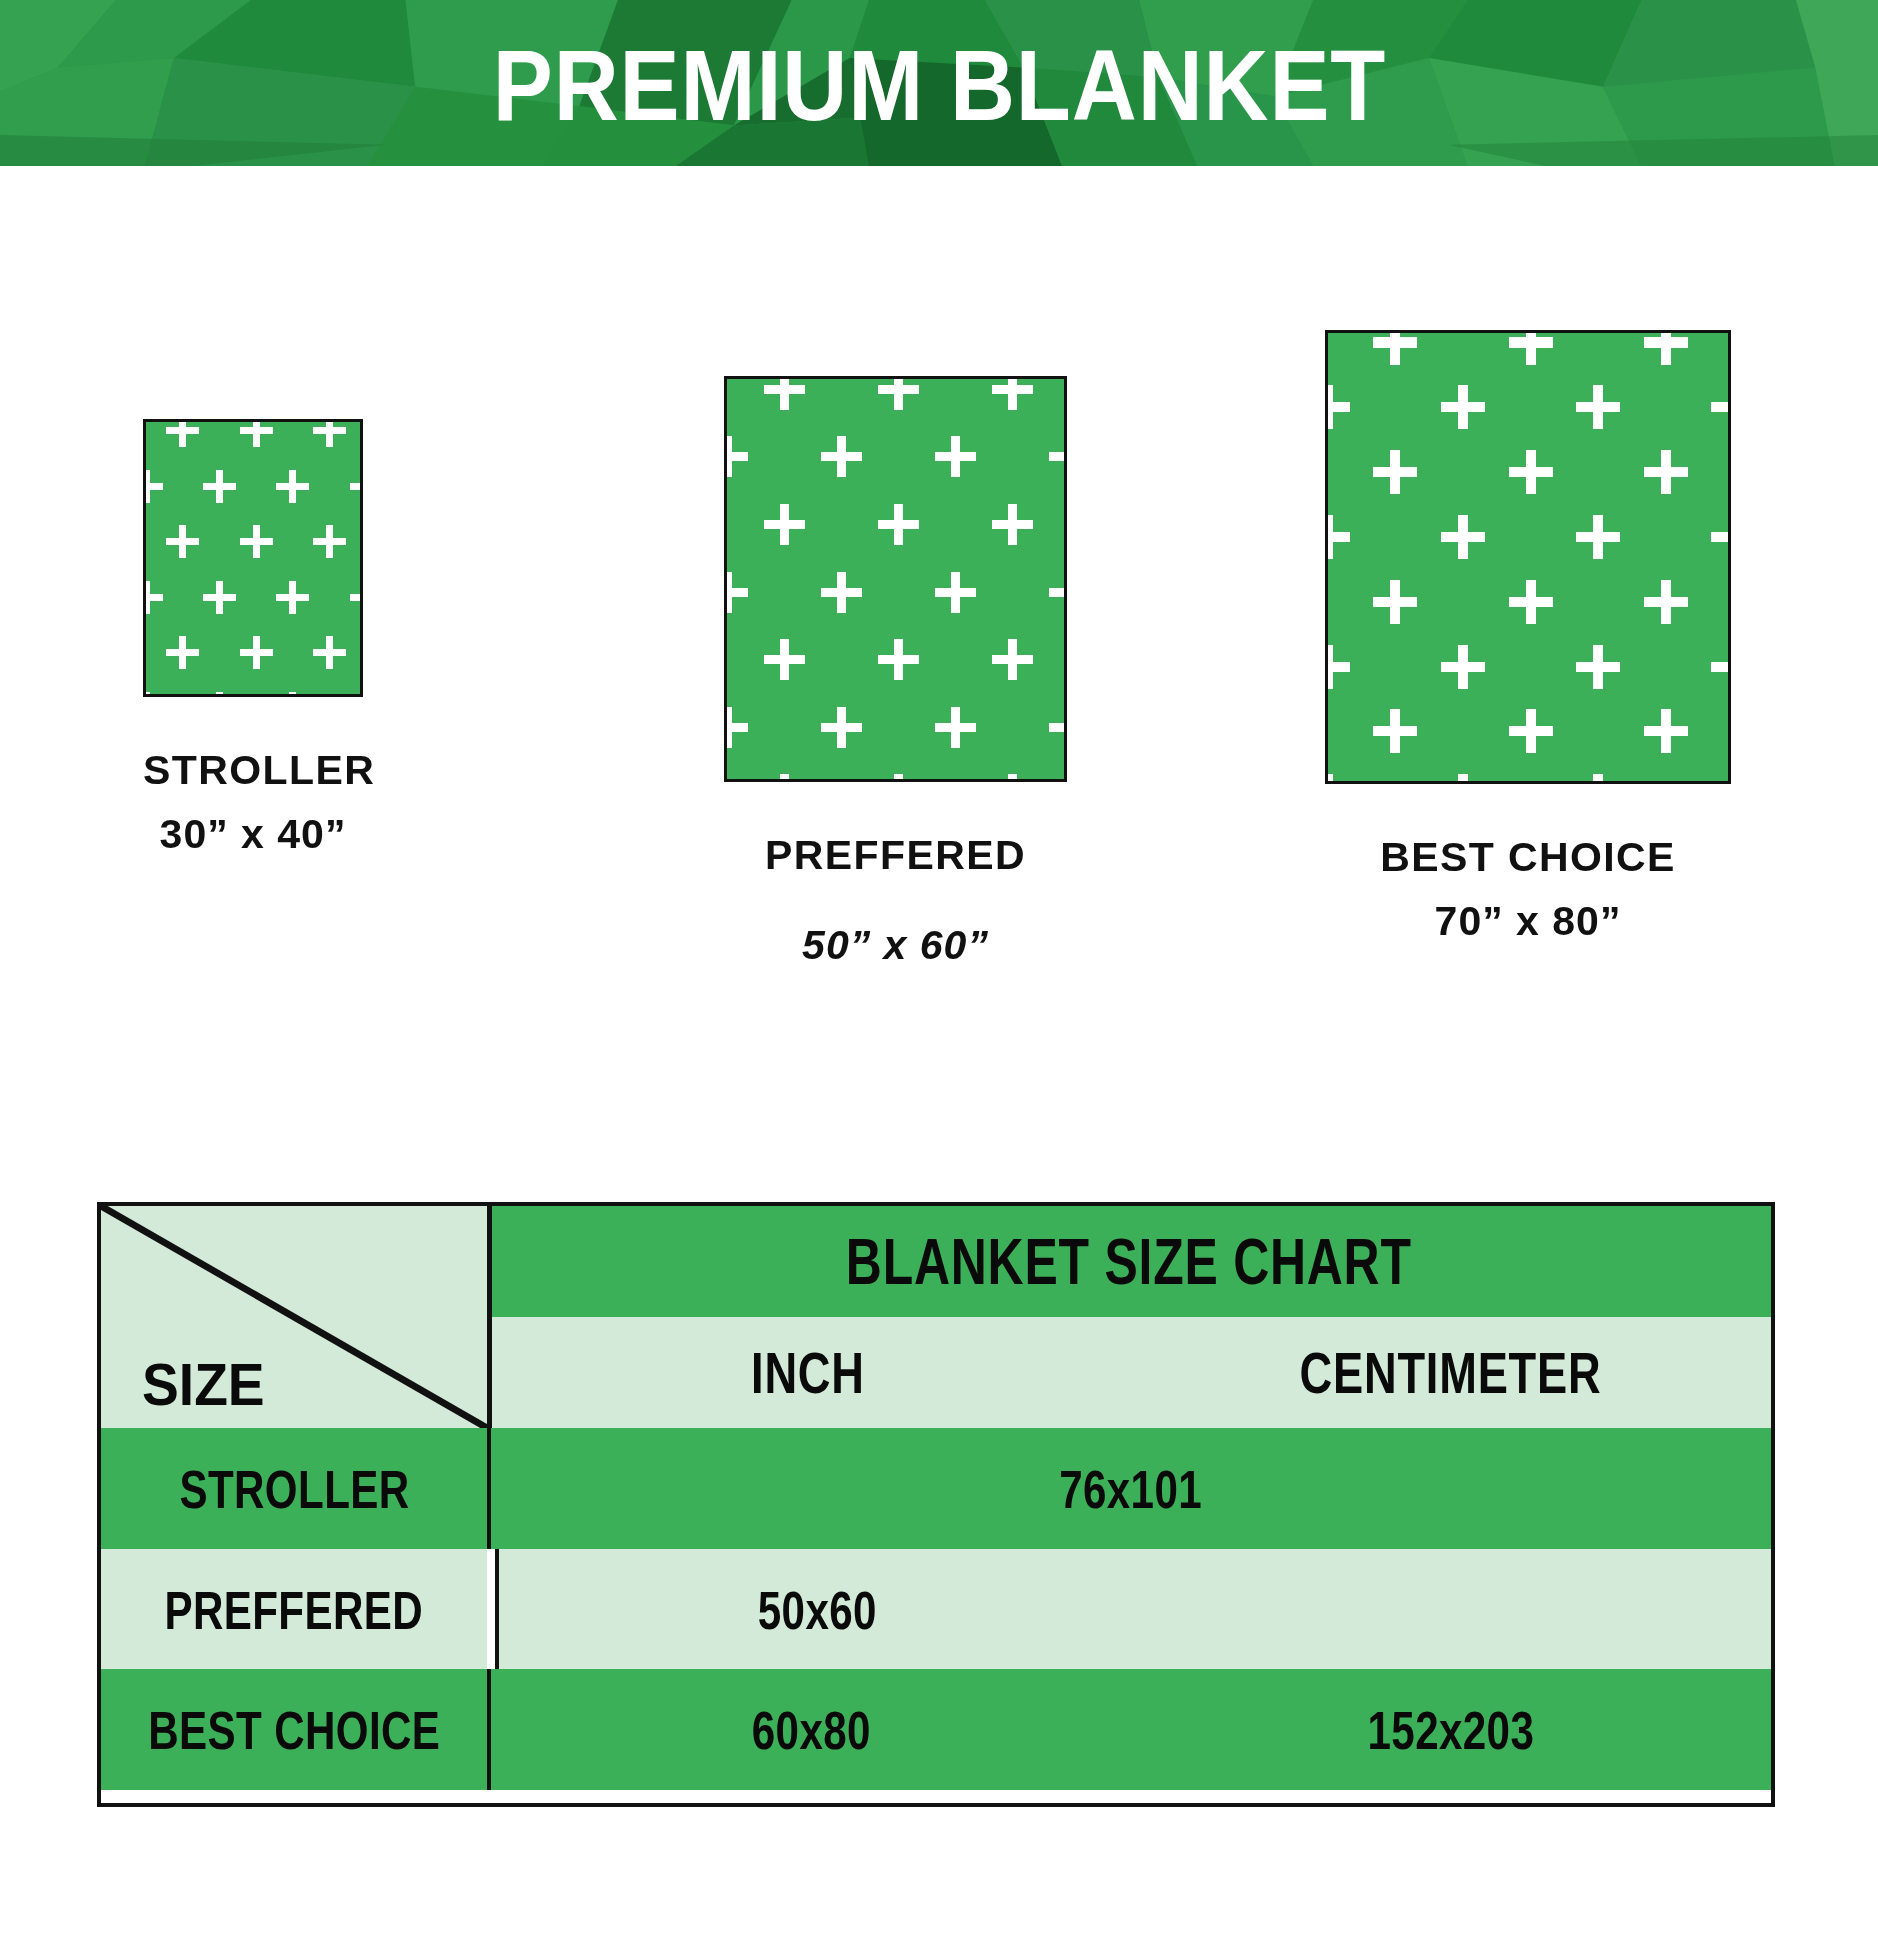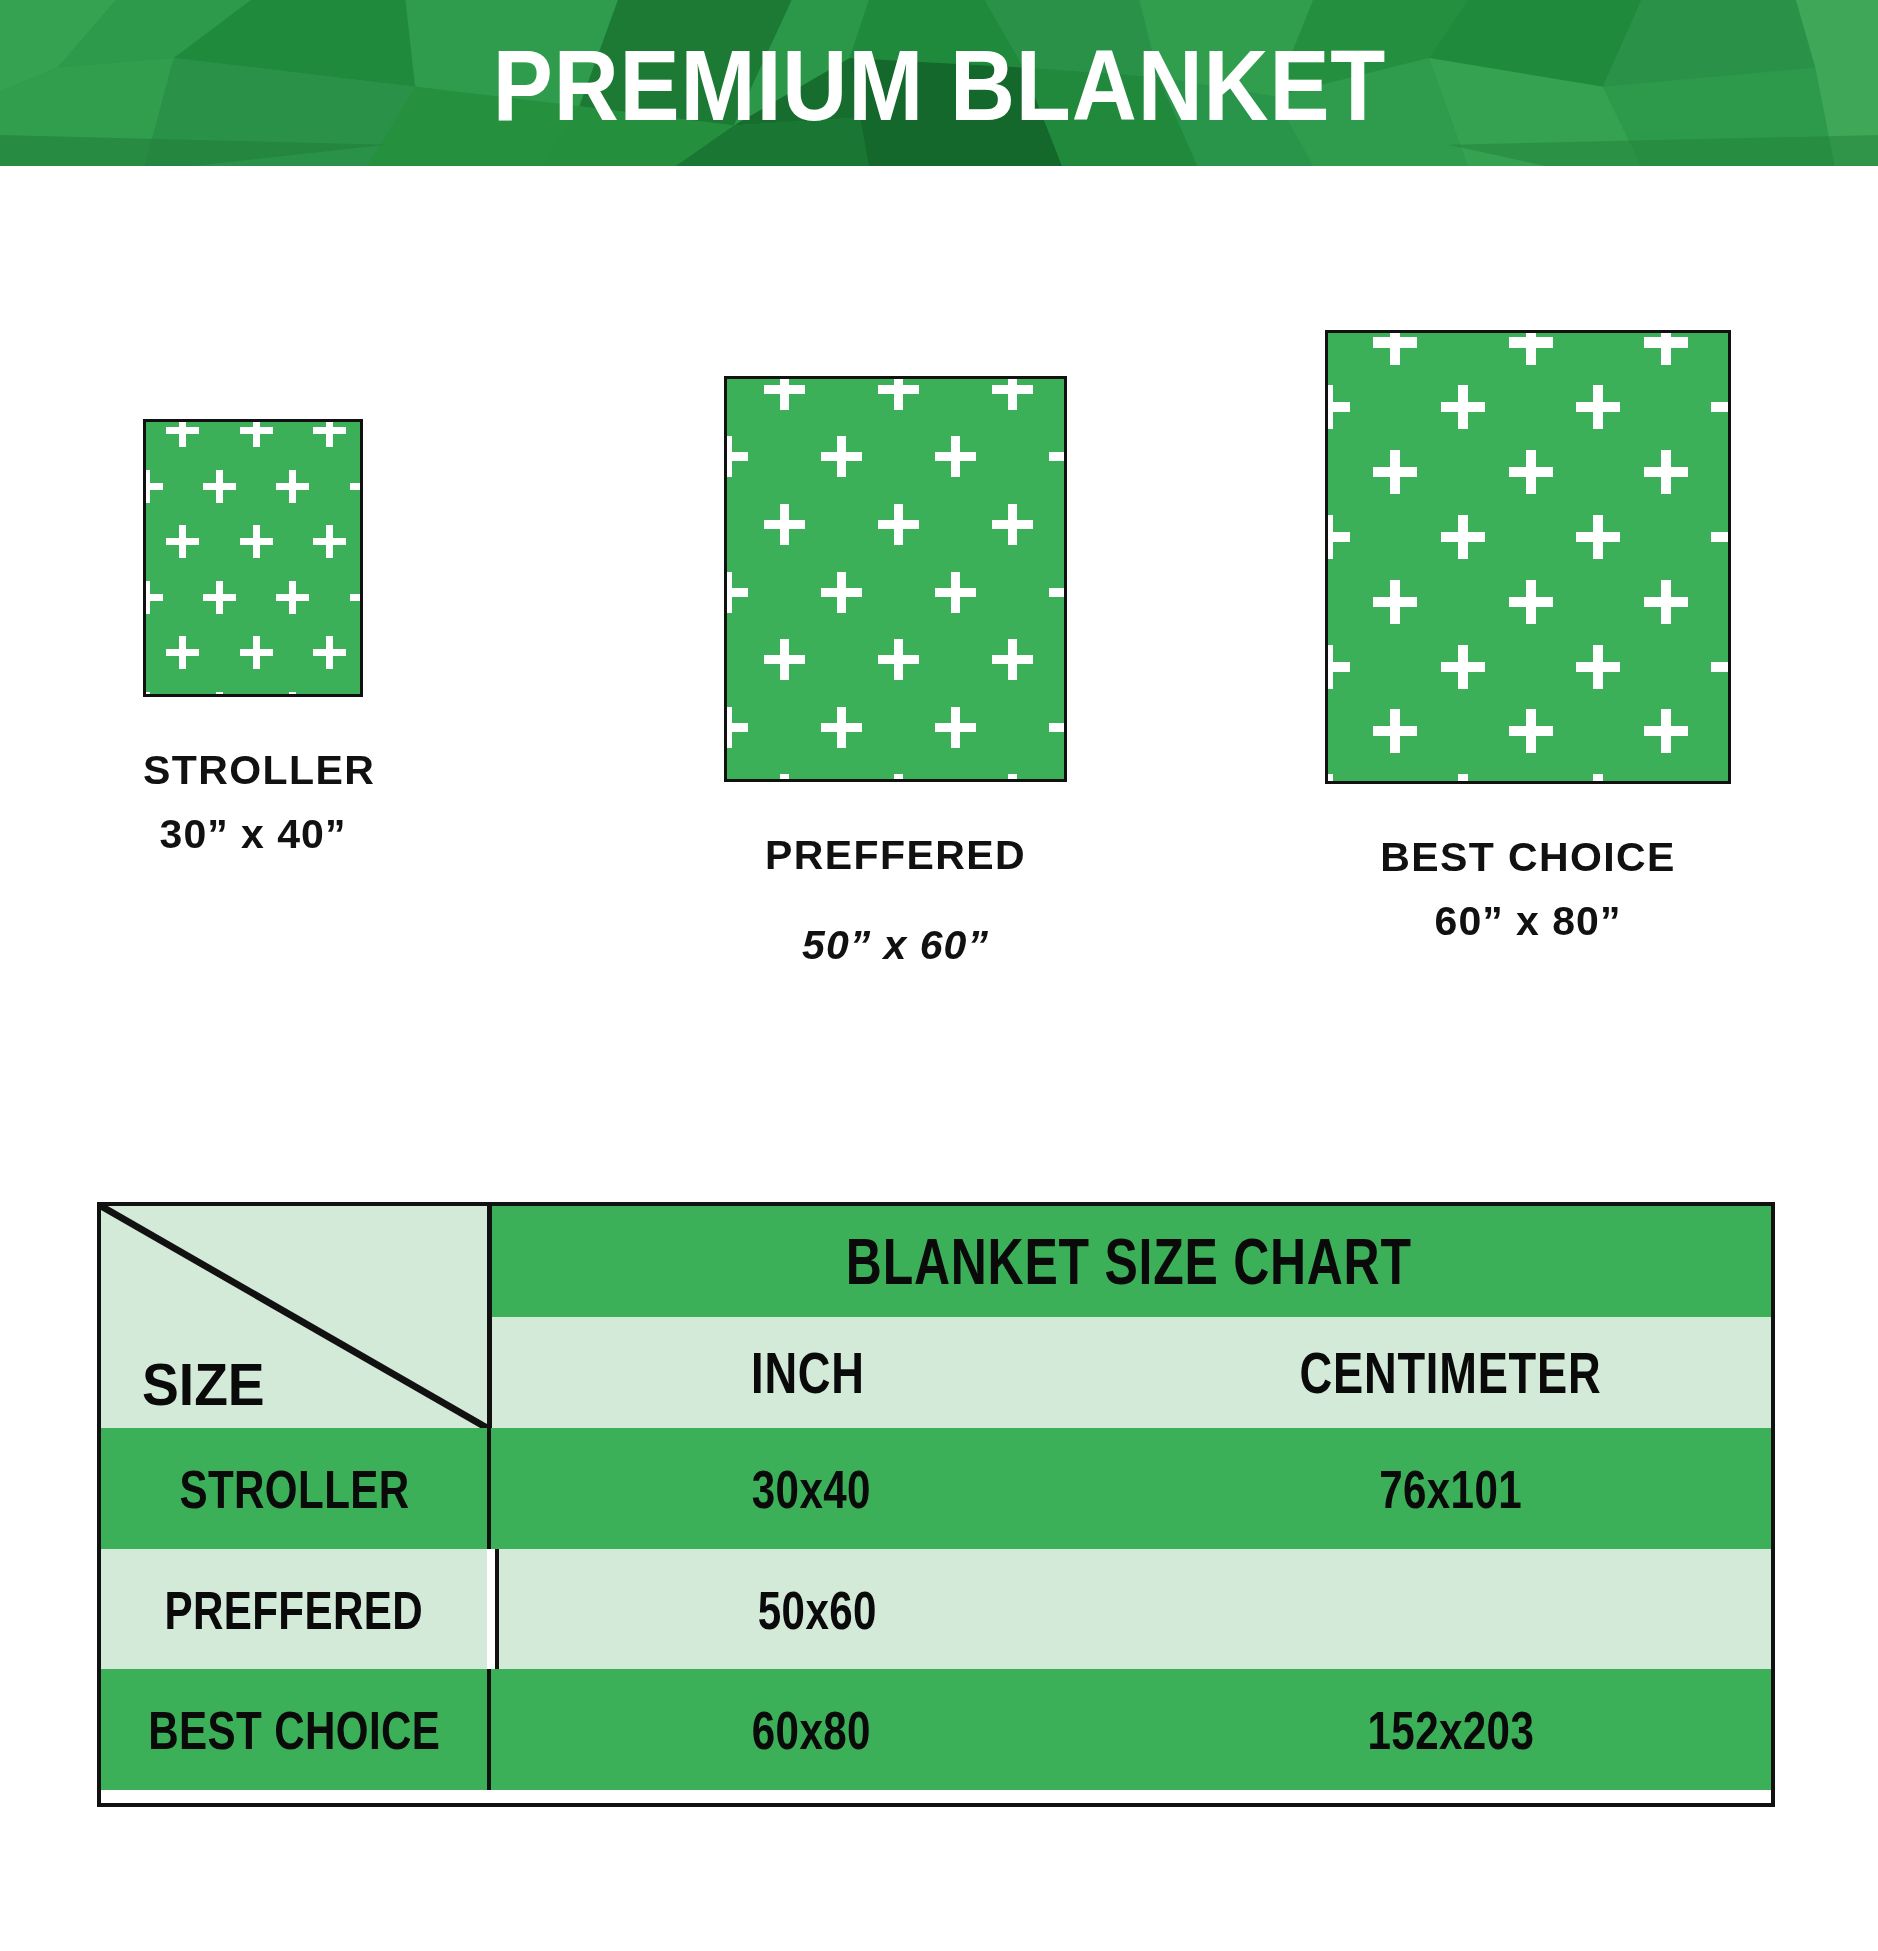--- a/index.html
+++ b/index.html
@@ -313,21 +313,21 @@
         <span class="cross" style="width: 44px; height: 44px; left: 383px; top: 312px;"></span>
         <span class="cross" style="width: 44px; height: 44px; left: 45px; top: 376px;"></span>
         <span class="cross" style="width: 44px; height: 44px; left: 181px; top: 376px;"></span>
         <span class="cross" style="width: 44px; height: 44px; left: 316px; top: 376px;"></span>
         <span class="cross" style="width: 44px; height: 44px; left: -22px; top: 441px;"></span>
         <span class="cross" style="width: 44px; height: 44px; left: 113px; top: 441px;"></span>
         <span class="cross" style="width: 44px; height: 44px; left: 248px; top: 441px;"></span>
         <span class="cross" style="width: 44px; height: 44px; left: 383px; top: 441px;"></span>
       </div>
       <div class="swatch-label swatch-name" style="top: 504px;">BEST CHOICE</div>
-      <div class="swatch-label swatch-dim" style="top: 568px;">60” x 80”</div>
+      <div class="swatch-label swatch-dim" style="top: 568px;">70” x 80”</div>
     </div>
   </div>
 
 <div id="size-table">
 
   <div class="trow" id="row-title" style="top:0; height:111px;">
     <div class="cell-size bg-mint"></div>
     <div class="cell-rest bg-green" style="justify-content:center; border-left:none;">
       <span class="t-text t-title">BLANKET SIZE CHART</span>
     </div>
@@ -352,23 +352,20 @@
     <span id="corner-size-label">SIZE</span>
   </div>
   <div id="corner-divider"></div>
 
   <div id="data-rows">
       <div class="trow" style="top: 222px; height: 121px;">
         <div class="cell-size bg-green">
           <span class="t-text t-body">STROLLER</span>
         </div>
         <div class="cell-rest bg-green">
-          <div class="cell-inch">
-            <span class="t-text t-body">30x40</span>
-          </div>
           <div class="cell-cm">
             <span class="t-text t-body">76x101</span>
           </div>
         </div>
       </div>
       <div class="trow" style="top: 343px; height: 121px; gap: 8px;">
         <div class="cell-size bg-mint">
           <span class="t-text t-body">PREFFERED</span>
         </div>
         <div class="cell-rest bg-mint">

